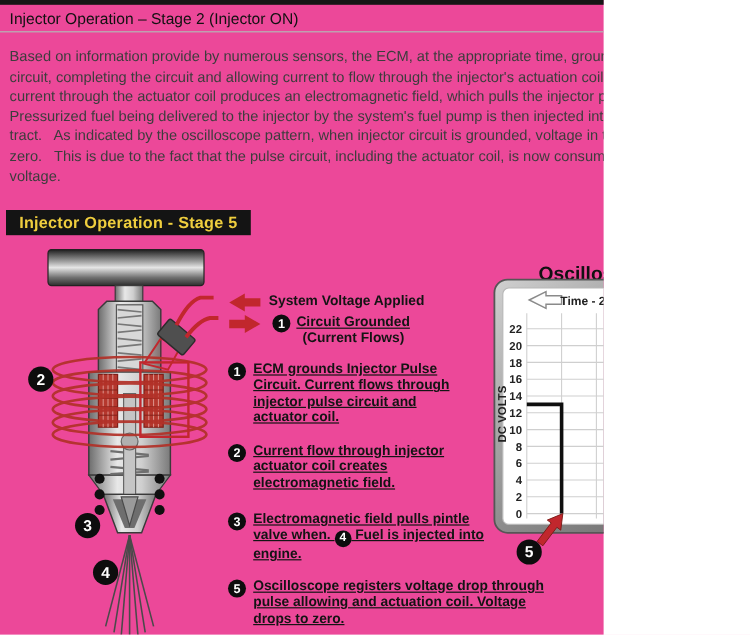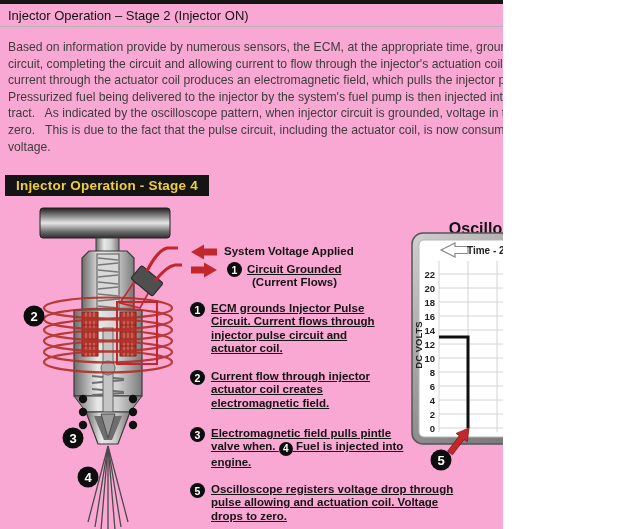--- a/index.html
+++ b/index.html
@@ -1,16 +1,16 @@
 <!DOCTYPE html>
 <html><head>
 <meta charset="utf-8">
 <style>
   html,body{margin:0;padding:0;background:#fff;}
-  #page{position:relative;width:503px;height:529px;background:#f9a8d4;overflow:hidden;
+  #page{position:relative;width:503px;height:529px;background:#ec4899;overflow:hidden;
         font-family:"Liberation Sans",sans-serif;}
   .abs{position:absolute;}
   #top-bar{left:0;top:0;width:625px;height:4px;background:#161616;}
   #doc-title{left:8px;top:8px;font-size:13px;color:#111;}
   #title-divider{left:0;top:26px;width:625px;border-top:1px solid #b5b5b5;height:0;}
   #intro{left:8px;top:39px;width:618px;font-size:12.2px;line-height:16.6px;color:#3d3d3d;
          white-space:pre-wrap;}
   #banner{left:5px;top:175px;background:#141414;color:#efce3e;font-weight:bold;
           font-size:13.5px;padding:3px 11px;letter-spacing:.2px;}
   
@@ -33,21 +33,21 @@
 </style>
 </head>
 <body>
 
 <div id="page">
 
   <div id="top-bar" class="abs"></div>
   <div id="doc-title" class="abs">Injector Operation – Stage 2 (Injector ON)</div>
   <div id="title-divider" class="abs"></div>
   <div id="intro" class="abs">Based on information provide by numerous sensors, the ECM, at the appropriate time, grounds the injector's pulse circuit, completing the circuit and allowing current to flow through the injector's actuation coil winding. The flow of current through the actuator coil produces an electromagnetic field, which pulls the injector pintle open.   Pressurized fuel being delivered to the injector by the system's fuel pump is then injected into the engine's intake tract.   As indicated by the oscilloscope pattern, when injector circuit is grounded, voltage in the circuit drops to zero.   This is due to the fact that the pulse circuit, including the actuator coil, is now consuming all of the available voltage.</div>
-  <div id="banner" class="abs">Injector Operation - Stage 4</div>
+  <div id="banner" class="abs">Injector Operation - Stage 5</div>
 
   <svg class="abs" style="left:0;top:200px;" width="420" height="329" viewBox="0 0 420 329">
     <defs>
       <linearGradient id="railG" x1="0" y1="0" x2="0" y2="1">
         <stop offset="0" stop-color="#1e1e1e"></stop>
           <stop offset="0.35" stop-color="#a8a8a8"></stop>
         <stop offset="0.5" stop-color="#e6e6e6"></stop>
           <stop offset="0.78" stop-color="#6f6f6f"></stop>
         <stop offset="1" stop-color="#2e2e2e"></stop>
       </linearGradient>

